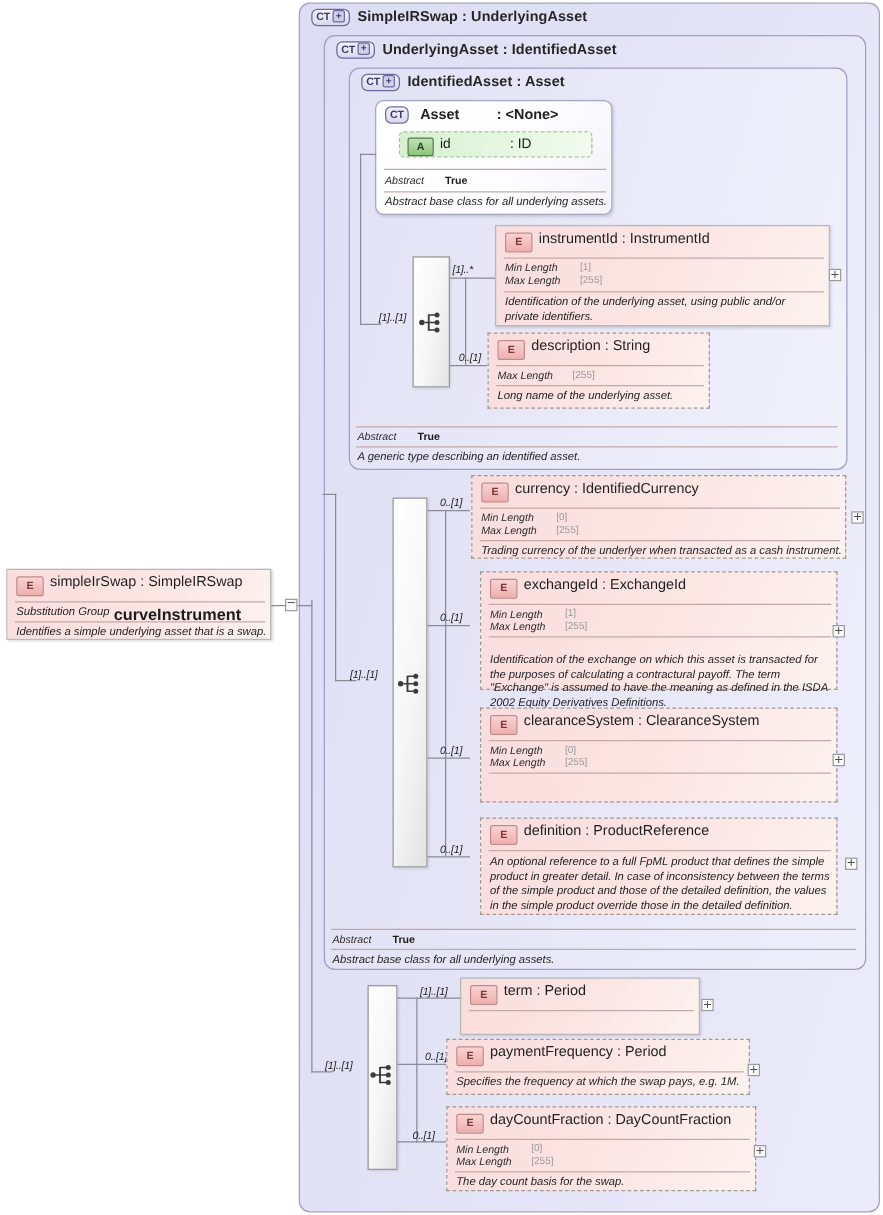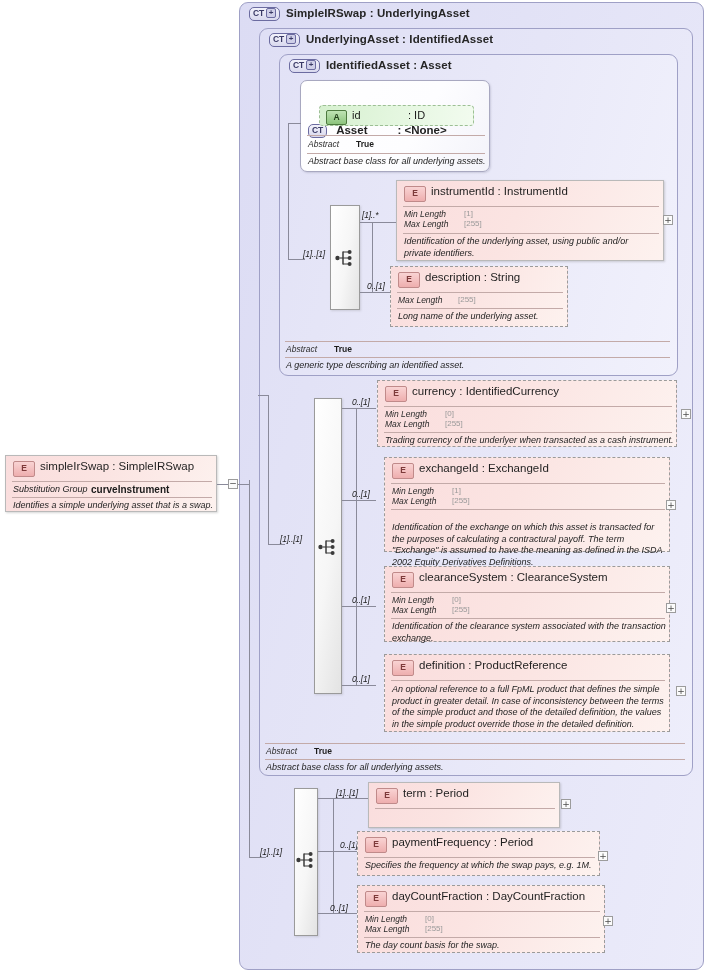--- a/index.html
+++ b/index.html
@@ -37,21 +37,21 @@
     font-size:8px;margin-left:2px;vertical-align:1px;
   }
 
   
   .whitebox{
     position:absolute;box-sizing:border-box;
     background:linear-gradient(120deg,#ffffff 0%,#fdfdff 60%,#f3f3fa 100%);
     border:1px solid #a8a8c0;border-radius:7px;
     box-shadow:1px 1px 2px rgba(80,80,110,.20);
   }
-  .wb-head{position:absolute;left:7px;top:4px;white-space:nowrap;font-size:11.5px;font-weight:bold;color:#222;margin-top:39px;}
+  .wb-head{position:absolute;left:7px;top:4px;white-space:nowrap;font-size:11.5px;font-weight:bold;color:#222;}
   .wb-head .gap{display:inline-block;width:30px;}
 
   
   .attrbox{
     position:absolute;box-sizing:border-box;
     background:linear-gradient(100deg,#d6f0cf 0%,#e3f6de 45%,#f2fbef 100%);
     border:1px dashed #9dbf95;border-radius:4px;
   }
   .chip-a{
     position:absolute;left:6px;top:4px;
@@ -115,21 +115,21 @@
 
   .card{position:absolute;font-size:8.5px;font-style:italic;color:#1c1c1c;white-space:nowrap;letter-spacing:-.2px;}
 
   
   .rootbox{
     position:absolute;box-sizing:border-box;
     background:linear-gradient(115deg,#fadddd 0%,#fbe4e2 45%,#fdf2ef 100%);
     border:1px solid #b9b9b9;box-shadow:1px 1px 2px rgba(90,90,90,.25);
   }
   .subgrp-lab{position:absolute;font-style:italic;font-size:9px;color:#222;}
-  .subgrp-val{position:absolute;font-size:10px;font-weight:bold;color:#1b1b1b;}
+  .subgrp-val{position:absolute;font-size:13px;font-weight:bold;color:#1b1b1b;}
 </style>
 </head>
 <body>
 
 <div class="ctpanel" style="left:239px;top:2px;width:465px;height:968px;">
   <div class="panel-title">
     <span class="chip-ct">CT<span class="plus">+</span></span><span class="tt">SimpleIRSwap : UnderlyingAsset</span>
   </div>
 </div>
 
@@ -300,21 +300,20 @@
     <div class="eb-title">clearanceSystem : ClearanceSystem</div>
   </div>
   <div class="rule" style="left:6px;top:25px;width:274px;"></div>
   <div class="facets" style="left:7px;top:28px;width:266px;height:24px;">
     <span class="lab" style="left:0;top:0;">Min Length</span>
     <span class="val" style="left:60px;top:0;">[0]</span>
     <span class="lab" style="left:0;top:10px;">Max Length</span>
     <span class="val" style="left:60px;top:10px;">[255]</span>
   </div>
   <div class="rule" style="left:6px;top:51px;width:274px;"></div>
-  <div class="desc" style="left:7px;top:54px;width:276px;">Identification of the clearance system associated with the transaction exchange.</div>
 </div>
 <div class="expand" style="left:666px;top:603px;">+</div>
 
 <div class="elembox dashed" style="left:384px;top:654px;width:286px;height:78px;">
   <div class="eb-head">
     <div class="chip-e">E</div>
     <div class="eb-title">definition : ProductReference</div>
   </div>
   <div class="rule" style="left:6px;top:25px;width:274px;"></div>
   <div class="desc" style="left:7px;top:29px;width:276px;">An optional reference to a full FpML product that defines the simple product in greater detail. In case of inconsistency between the terms of the simple product and those of the detailed definition, the values in the simple product override those in the detailed definition.</div>

